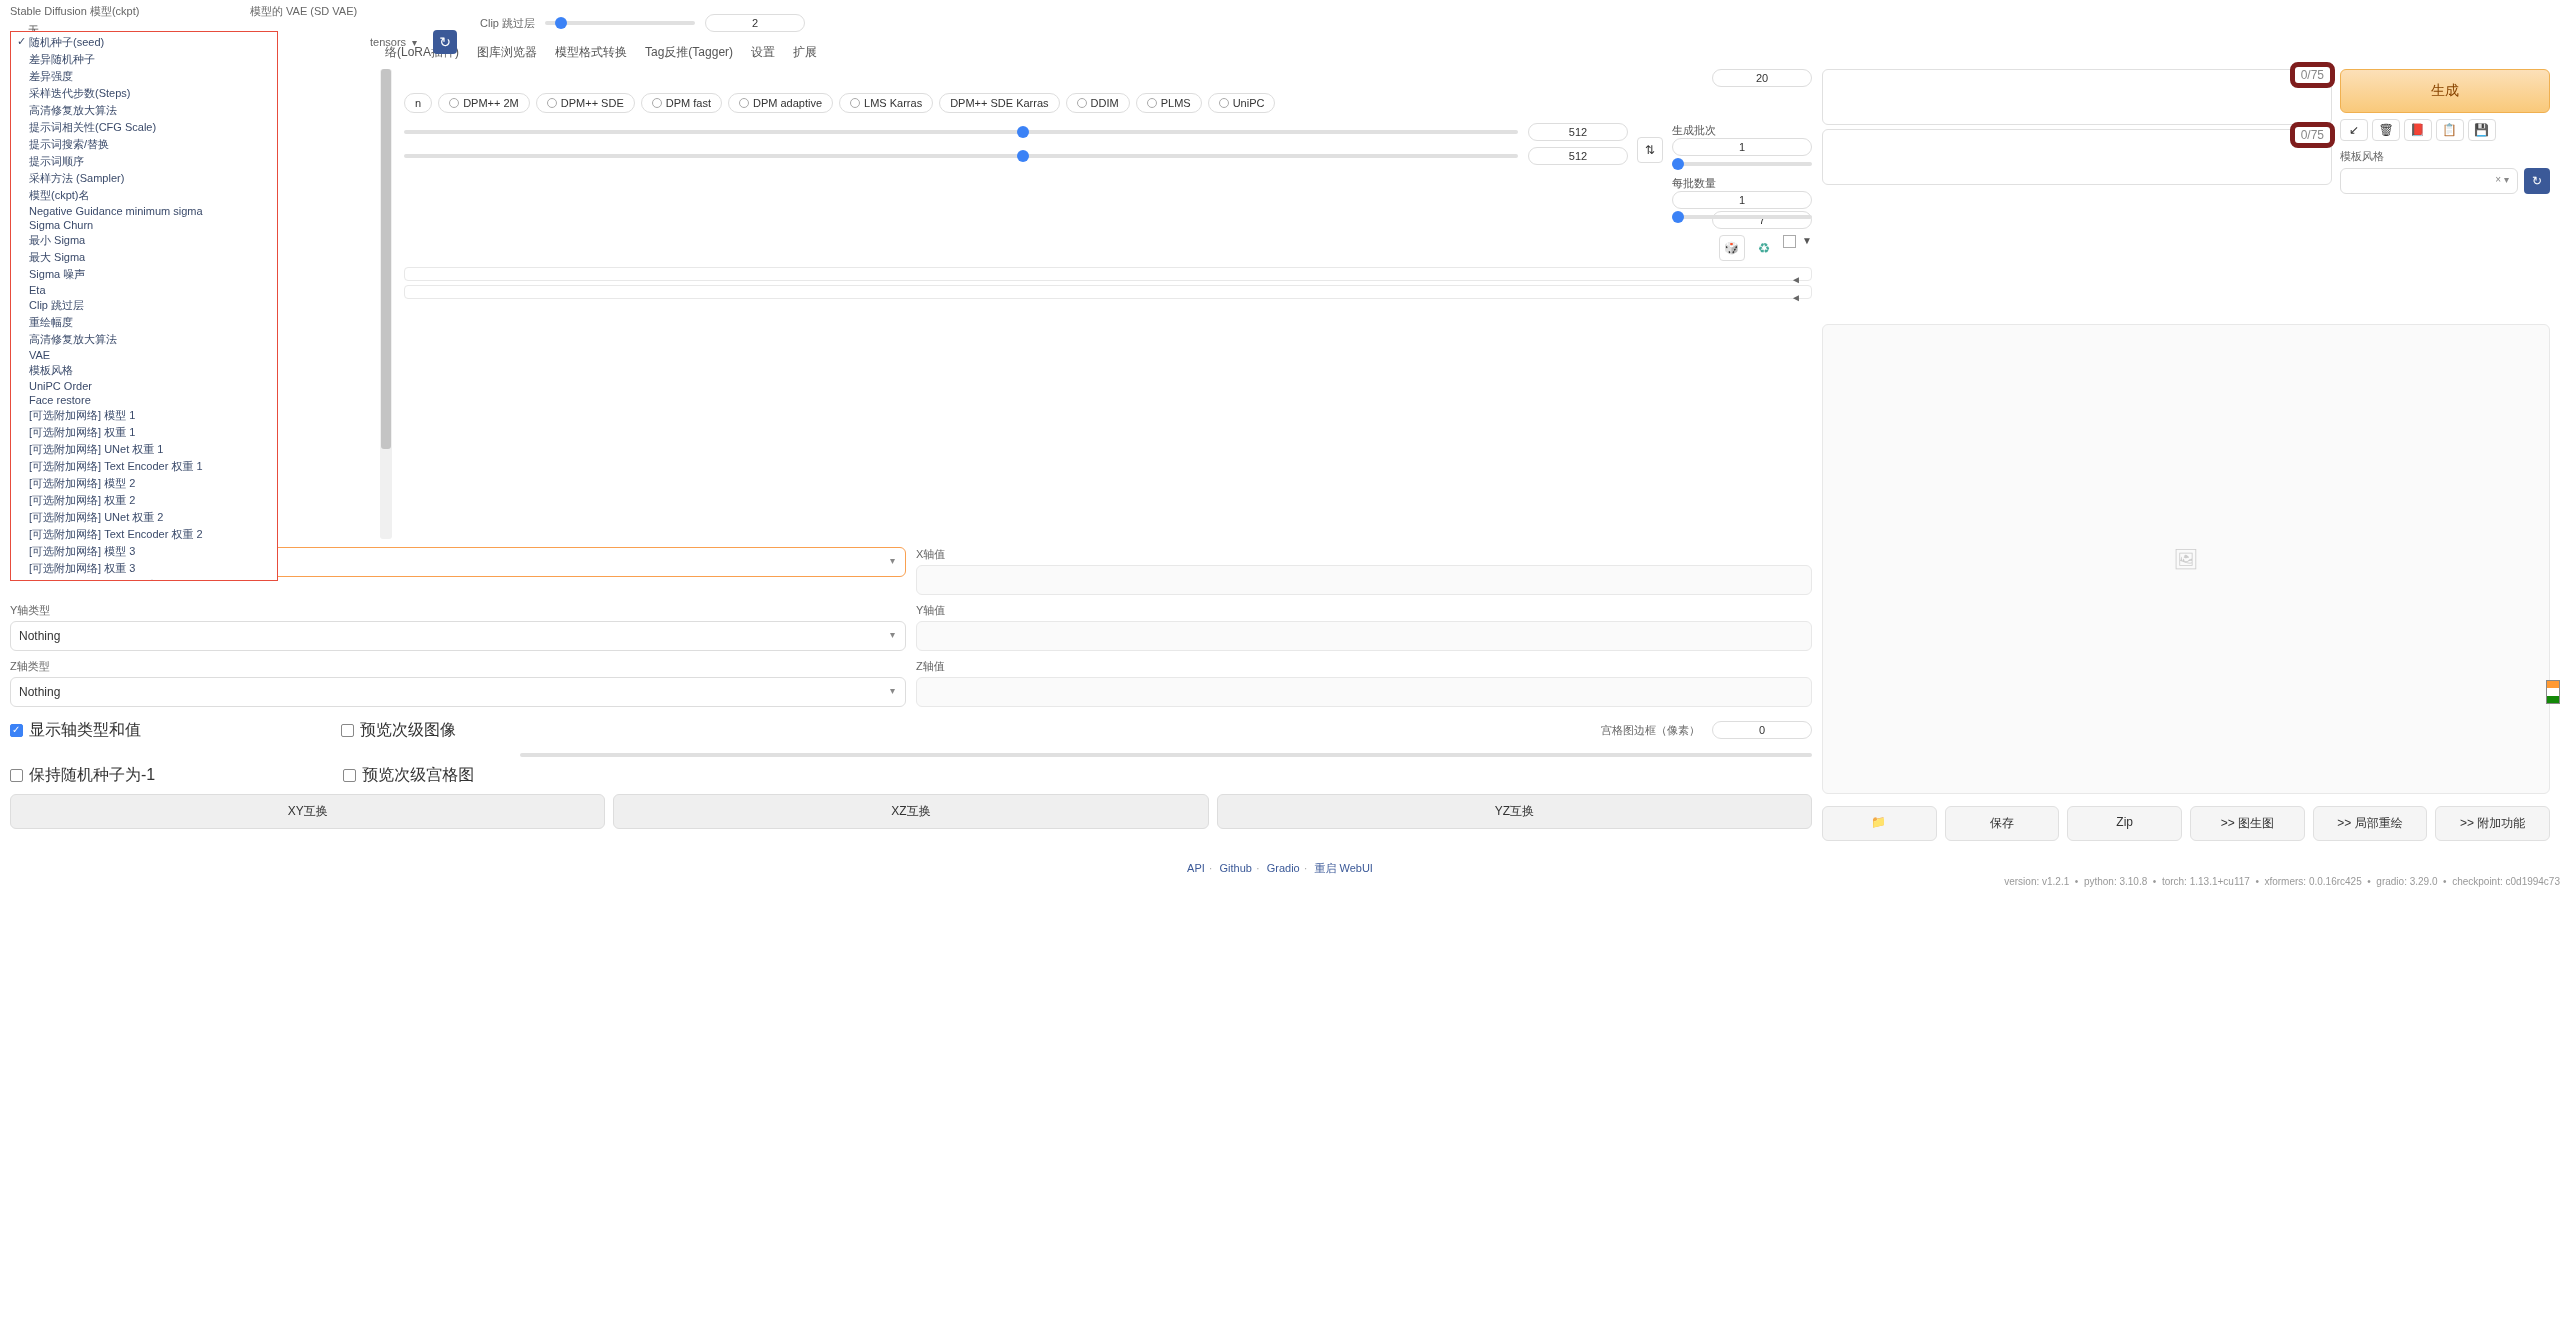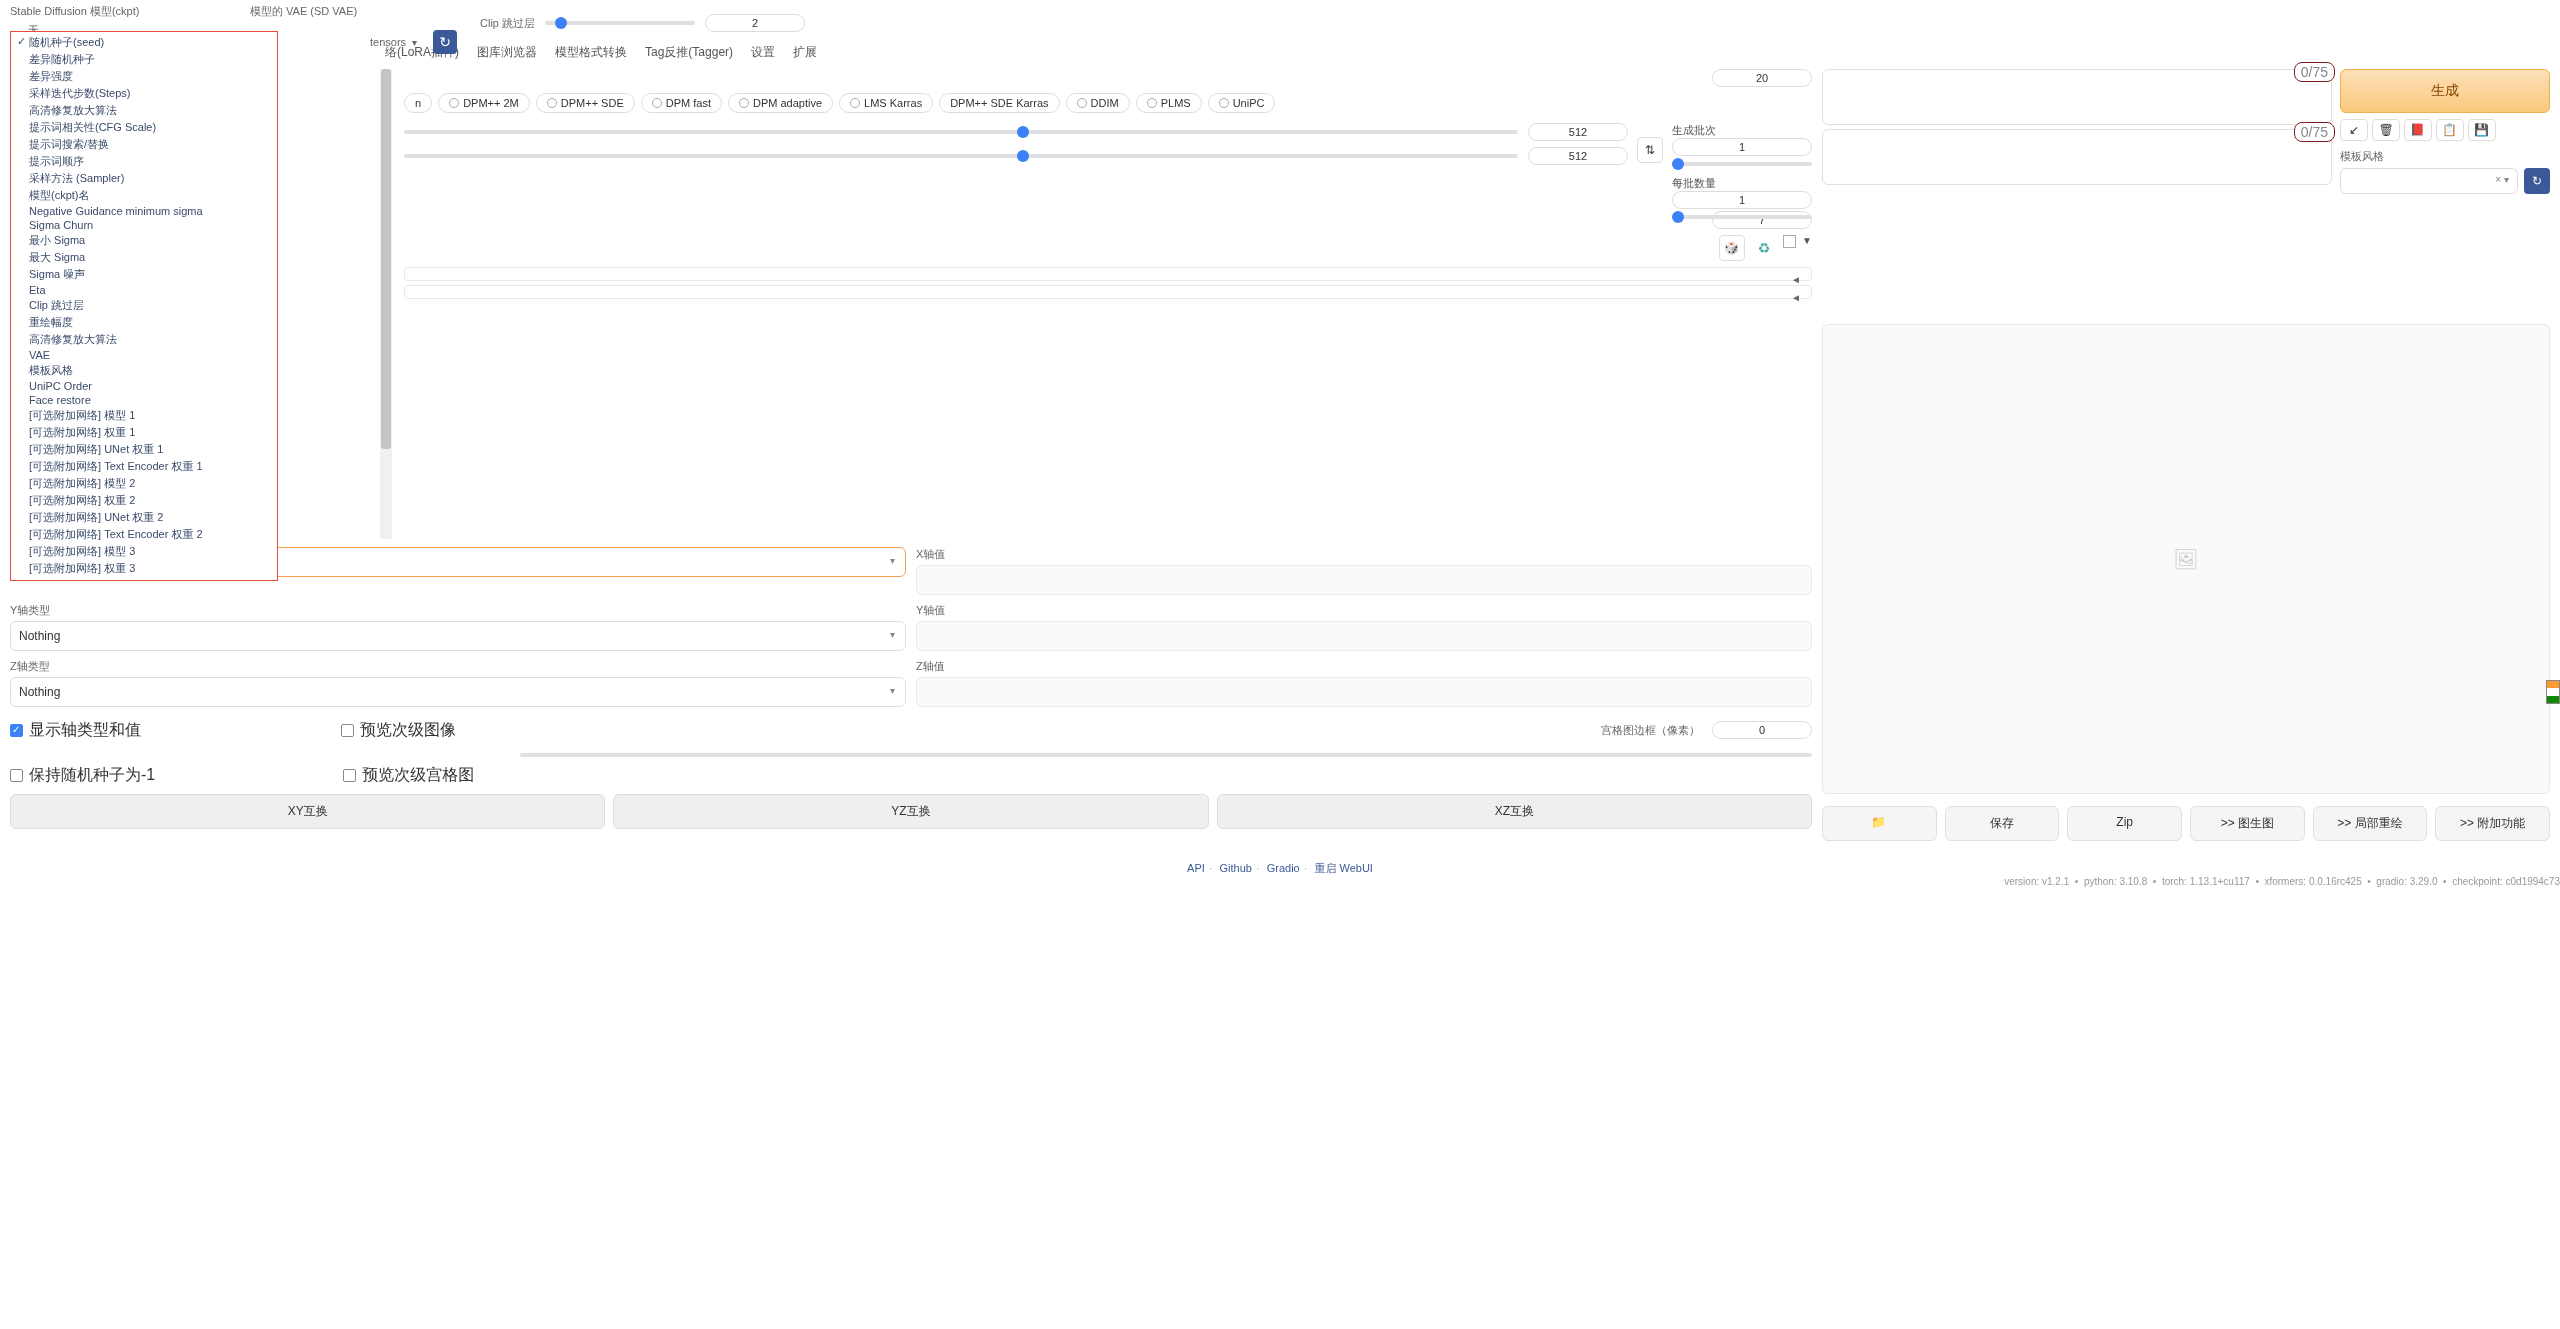--- a/index.html
+++ b/index.html
@@ -24,21 +24,21 @@
 .left-panel { flex: 1; position: relative; }
 .right-panel { width: 728px; flex-shrink: 0; }
 
 .dropdown-list { position: absolute; left: 0; top: -38px; width: 268px; background: #fff; border: 1px solid #e74c3c; z-index: 100; font-size: 11px; padding: 2px 0; max-height: 550px; overflow: hidden; }
 .dropdown-item { padding: 1px 18px; color: #3a4a6a; cursor: pointer; white-space: nowrap; }
 .dropdown-item.checked::before { content: '✓'; position: absolute; left: 6px; }
 
 .prompt-area { display: flex; gap: 8px; }
 .prompt-left { flex: 1; }
 .prompt-box { border: 1px solid #e0e0e0; border-radius: 6px; height: 56px; margin-bottom: 4px; position: relative; }
-.counter { position: absolute; right: -4px; top: -8px; background: #fff; border: 1px solid #7f1d1d; border-radius: 8px; padding: 1px 6px; font-size: 14px; color: #888; }
+.counter { position: absolute; right: -4px; top: -8px; background: #fff; border: 5px solid #7f1d1d; border-radius: 8px; padding: 1px 6px; font-size: 12px; color: #888; }
 
 .gen-btn { display: block; width: 100%; height: 44px; background: linear-gradient(#fce0b8, #f9c97a); border: 1px solid #f0b050; border-radius: 6px; color: #884400; font-size: 14px; cursor: pointer; margin-bottom: 6px; }
 .icon-row { display: flex; gap: 4px; margin-bottom: 8px; }
 .icon-btn { width: 28px; height: 22px; border: 1px solid #ddd; border-radius: 4px; display: flex; align-items: center; justify-content: center; font-size: 12px; cursor: pointer; background: #fff; }
 
 .style-label { font-size: 11px; color: #666; margin-bottom: 4px; }
 .style-box { display: flex; gap: 6px; }
 .style-select { flex: 1; border: 1px solid #ddd; border-radius: 6px; height: 26px; position: relative; }
 .style-select::after { content: '× ▾'; position: absolute; right: 8px; top: 5px; color: #888; font-size: 10px; }
 .style-refresh { width: 26px; height: 26px; background: #3b5998; border-radius: 4px; color: #fff; display: flex; align-items: center; justify-content: center; cursor: pointer; }
@@ -343,22 +343,22 @@
           <span>保持随机种子为-1</span>
         </div>
       <div class="chk-item" style="margin-left:148px;">
           <div class="chk-box"></div>
           <span>预览次级宫格图</span>
         </div>
     </div>
 
     <div class="swap-buttons">
       <div class="swap-b">XY互换</div>
+      <div class="swap-b">XZ互换</div>
       <div class="swap-b">YZ互换</div>
-      <div class="swap-b">XZ互换</div>
     </div>
   </div>
 
   <div class="right-panel">
     <div class="prompt-area">
       <div class="prompt-left">
         <div class="prompt-box">
           <div class="counter">0/75</div>
         </div>
         <div class="prompt-box">

